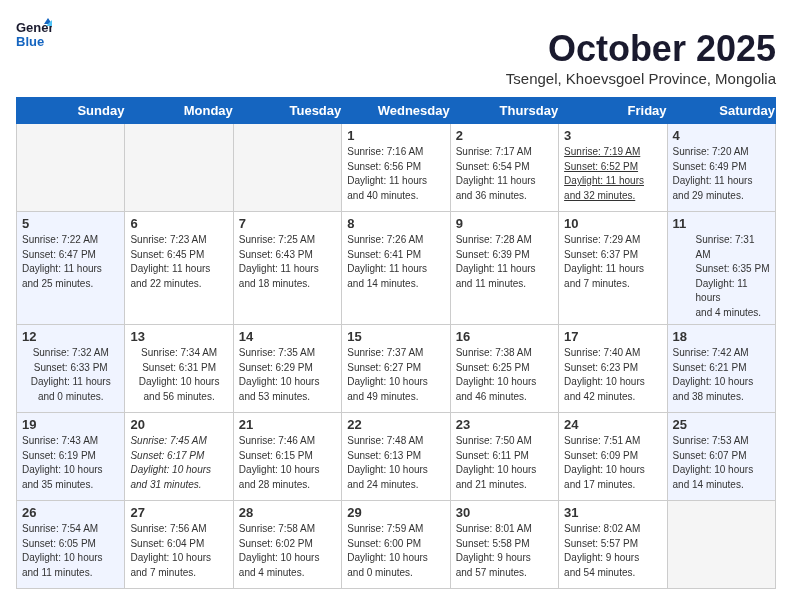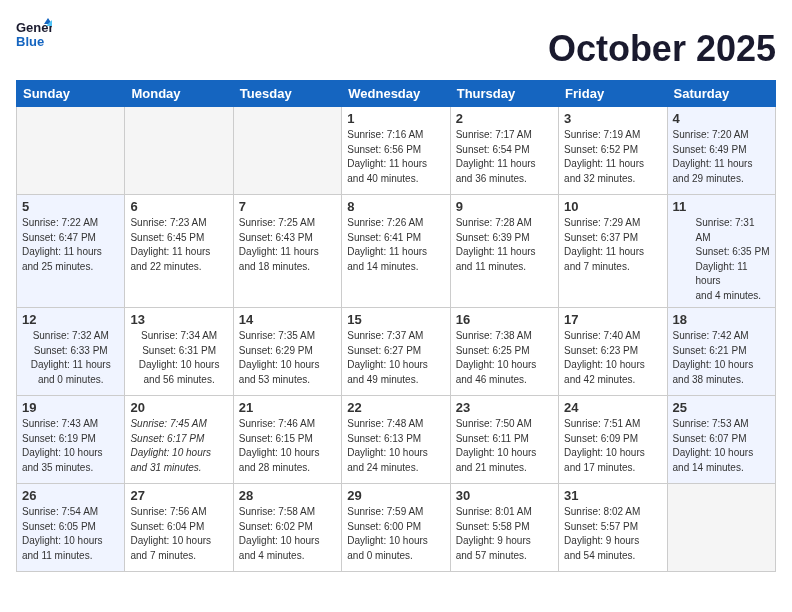--- a/index.html
+++ b/index.html
@@ -5,21 +5,21 @@
     * { box-sizing: border-box; margin: 0; padding: 0; }
     body { font-family: Arial, sans-serif; background: #fff; width: 792px; height: 612px; overflow: hidden; }
     .page { width: 792px; min-height: 612px; padding: 16px; }
     .header { display: flex; justify-content: space-between; align-items: flex-start; margin-bottom: 10px; }
     .logo { display: flex; align-items: center; }
     .logo-icon { width: 36px; height: 36px; margin-right: 4px; }
     .title-block { text-align: right; margin-top: 12px; }
     .month-title { font-size: 36px; font-weight: bold; color: #1a1a2e; }
     .location { font-size: 15px; color: #333; }
     table { width: 100%; border-collapse: collapse; table-layout: fixed; }
-    th { background: #1565c0; color: #fff; text-align: left; padding: 5px 6px; font-size: 13px; font-weight: bold; border: 1px solid #1565c0; }
+    th { background: #1565c0; color: #fff; text-align: right; padding: 5px 0; font-size: 13px; font-weight: bold; border: 1px solid #1565c0; }
     td { border: 1px solid #ccc; vertical-align: top; padding: 4px 5px; font-size: 10.5px; color: #333; height: 88px; }
     td.empty { background: #f5f5f5; }
     td.weekend { background: #f0f4ff; }
     td.weekday { background: #fff; }
     .day-num { font-weight: bold; font-size: 13px; margin-bottom: 2px; }
     .day-info { font-size: 10px; line-height: 1.45; color: #333; }
   </style>
 </head>
 <body>
 
@@ -28,20 +28,21 @@
     <div class="logo">
       <svg class="logo-icon" viewBox="0 0 36 36">
         <text x="0" y="16" font-size="13" font-weight="bold" fill="#1a1a2e" font-family="Arial">General</text>
         <text x="0" y="30" font-size="13" font-weight="bold" fill="#1565c0" font-family="Arial">Blue</text>
         <polygon points="28,8 36,8 32,2" fill="#1565c0"></polygon>
         <polygon points="30,10 36,10 36,4" fill="#4fc3f7"></polygon>
       </svg>
     </div>
     <div class="title-block">
       <div class="month-title">October 2025</div>
+      <div class="location">Tsengel, Khoevsgoel Province, Mongolia</div>
     </div>
   </div>
 
   <table>
     <thead>
       <tr>
       <th>Sunday</th>
           <th>Monday</th>
           <th>Tuesday</th>
           <th>Wednesday</th>
@@ -64,21 +65,21 @@
           </td>
           <td class="weekday">
             <div class="day-num">2</div>
             <div class="day-info" style="white-space: pre-line;">Sunrise: 7:17 AM
 Sunset: 6:54 PM
 Daylight: 11 hours
 and 36 minutes.</div>
           </td>
           <td class="weekday">
             <div class="day-num">3</div>
-            <div class="day-info" style="white-space: pre-line;">Sunrise: 7:19 AM
+            <div class="day-info" style="white-space: pre-line; text-decoration: underline;">Sunrise: 7:19 AM
 Sunset: 6:52 PM
 Daylight: 11 hours
 and 32 minutes.</div>
           </td>
           <td class="weekend">
             <div class="day-num">4</div>
             <div class="day-info" style="white-space: pre-line;">Sunrise: 7:20 AM
 Sunset: 6:49 PM
 Daylight: 11 hours
 and 29 minutes.</div>

